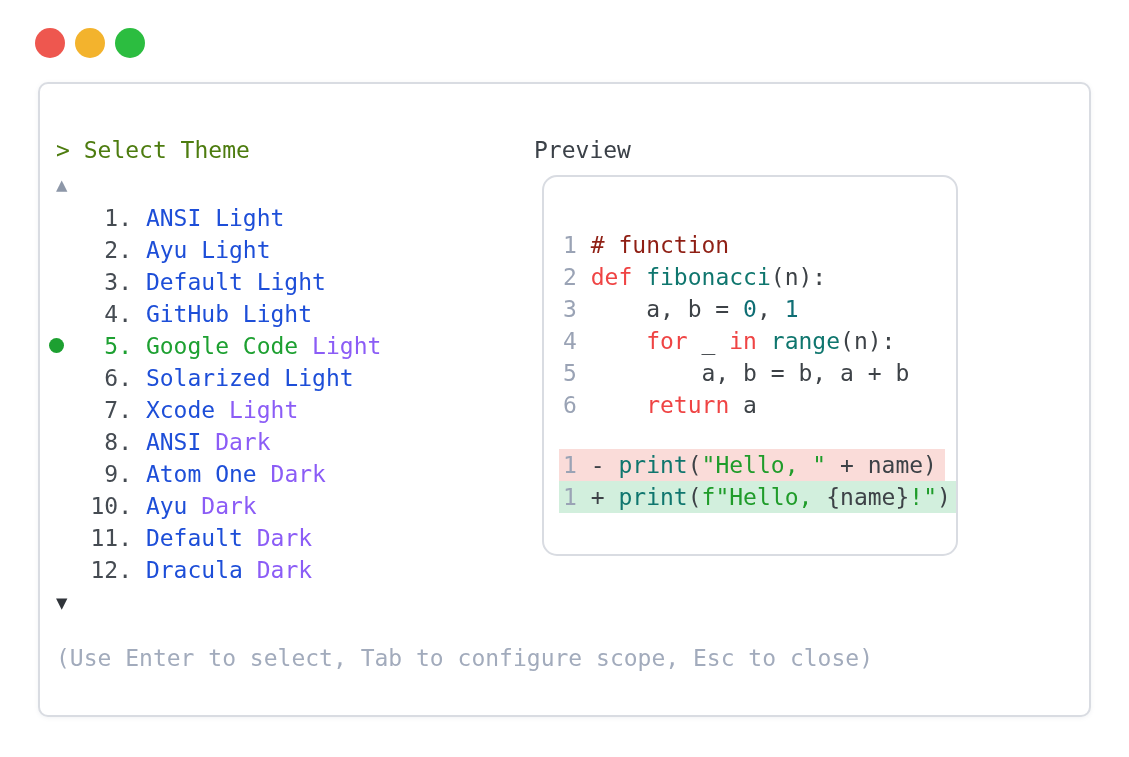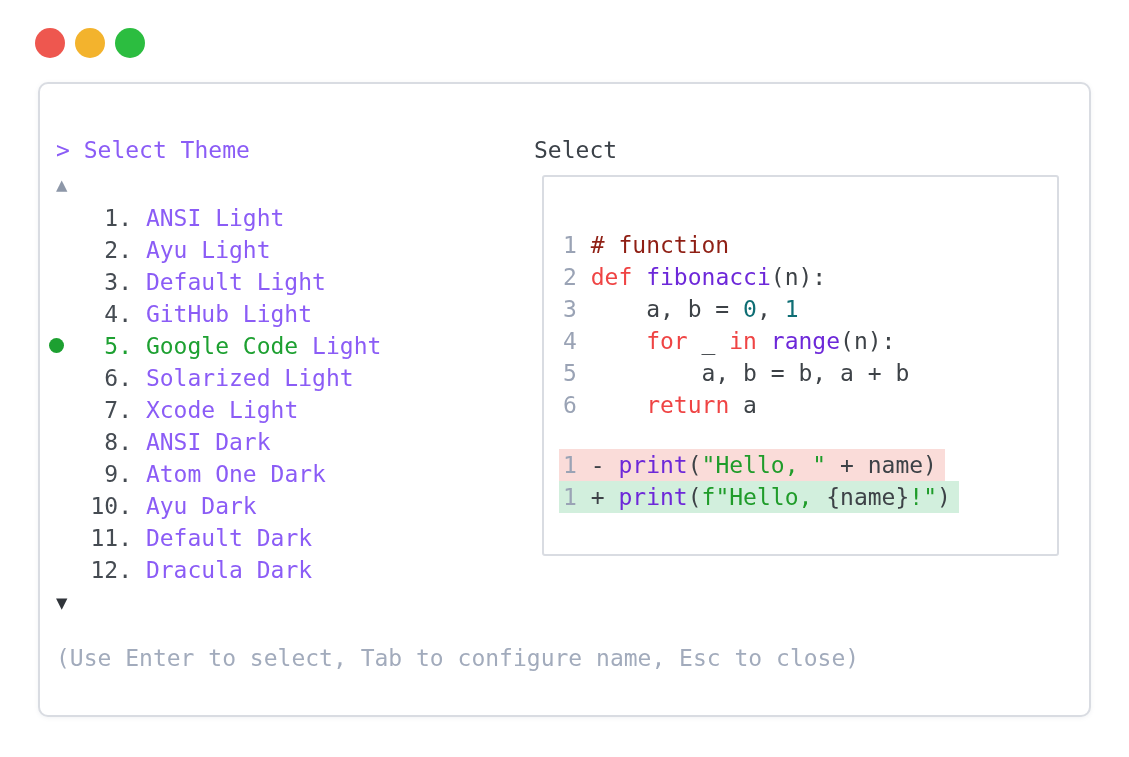--- a/index.html
+++ b/index.html
@@ -8,67 +8,67 @@
 
   .traffic { position:absolute; top:28px; width:30px; height:30px; border-radius:50%; }
 
   .panel {
     position:absolute; left:38px; top:82px; width:1053px; height:635px;
     border:2px solid #d9dce2; border-radius:10px; background:#ffffff;
     box-shadow:0 1px 4px rgba(120,130,150,0.10);
   }
   .panel * { white-space:pre; }
 
-  .prompt-line { position:absolute; left:16px; top:50px; color:#8b5cf6;text-align:right; }
+  .prompt-line { position:absolute; left:16px; top:50px; color:#4d7c0f;text-align:right; }
   .scroll-up   { position:absolute; left:16px; top:84px;  color:#8d97a8; font-size:19px; line-height:32px; }
   .scroll-down { position:absolute; left:16px; top:502px; color:#30343a; font-size:19px; line-height:32px; }
 
   .theme-list { position:absolute; left:16px; top:118px; }
   .trow { position:relative; height:32px; }
   .rownum { display:inline-block; width:76px; text-align:right; color:#454b52; }
-  .rowname { margin-left:13.9px; color:#8b5cf6; }
+  .rowname { margin-left:13.9px; color:#1d4ed8; }
   .rowdim  { margin-left:13.9px; color:#8b5cf6; }
   .sel { color:#1da031; }
   .bullet { position:absolute; left:-7px; top:8px; width:15px; height:15px; border-radius:50%; }
 
   .hint { position:absolute; left:16px; top:558px; color:#a2abbc; }
 
   .preview-label { position:absolute; left:494px; top:50px; color:#3b4148; }
   .preview-box {
-    position:absolute; left:502px; top:91px; width:517px; height:381px;
-    border:2px solid #d9dce2; border-radius:3px; background:#ffffff;
+    position:absolute; left:502px; top:91px; width:416px; height:381px;
+    border:2px solid #d9dce2; border-radius:15px; background:#ffffff;
     padding:52px 8px 0 19px; overflow:hidden;
   }
   .cline { height:32px; }
   .ln { color:#9aa3b5; padding-right:13.9px; }
   .dgap { height:28px; }
   .dline { height:32px; }
   .dbg { display:inline-block; padding:0 8px 0 4px; margin-left:-4px; }
   .dbg.removed { background:#fadcd9; }
   .dbg.added   { background:#d2efdd; }
 
   .tk-pl  { color:#3d4247; }
   .tk-com { color:#8f1f14; }
   .tk-kw  { color:#ef4444; }
-  .tk-fn  { color:#6d28d9; }
+  .tk-fn  { color:#0f766e; }
   .tk-num { color:#0f6e74; }
   .tk-str { color:#1f9c2a; }
   .sign   { color:#3d4247; }
 </style>
 </head>
 <body>
 
 <div id="traffic-bar">
     <div class="traffic" style="left: 35px; background: rgb(238, 87, 79);"></div>
     <div class="traffic" style="left: 75px; background: rgb(243, 179, 45);"></div>
     <div class="traffic" style="left: 115px; background: rgb(44, 189, 64);"></div>
   </div>
 
 <div class="panel">
   <div class="prompt-line">&gt; Select Theme</div>
   <div class="scroll-up">▲</div>
   <div class="theme-list" id="theme-list"><div class="trow"><span class="rownum">1.</span><span class="rowname">ANSI Light</span></div><div class="trow"><span class="rownum">2.</span><span class="rowname">Ayu Light</span></div><div class="trow"><span class="rownum">3.</span><span class="rowname">Default Light</span></div><div class="trow"><span class="rownum">4.</span><span class="rowname">GitHub Light</span></div><div class="trow"><span class="bullet" style="background: rgb(29, 160, 49);"></span><span class="rownum sel">5.</span><span class="rowname sel">Google Code</span><span class="rowdim">Light</span></div><div class="trow"><span class="rownum">6.</span><span class="rowname">Solarized Light</span></div><div class="trow"><span class="rownum">7.</span><span class="rowname">Xcode</span><span class="rowdim">Light</span></div><div class="trow"><span class="rownum">8.</span><span class="rowname">ANSI</span><span class="rowdim">Dark</span></div><div class="trow"><span class="rownum">9.</span><span class="rowname">Atom One</span><span class="rowdim">Dark</span></div><div class="trow"><span class="rownum">10.</span><span class="rowname">Ayu</span><span class="rowdim">Dark</span></div><div class="trow"><span class="rownum">11.</span><span class="rowname">Default</span><span class="rowdim">Dark</span></div><div class="trow"><span class="rownum">12.</span><span class="rowname">Dracula</span><span class="rowdim">Dark</span></div></div>
   <div class="scroll-down">▼</div>
-  <div class="hint">(Use Enter to select, Tab to configure name, Esc to close)</div>
+  <div class="hint">(Use Enter to select, Tab to configure scope, Esc to close)</div>
 
-  <div class="preview-label">Select</div>
+  <div class="preview-label">Preview</div>
   <div class="preview-box" id="preview-box"><div class="cline"><span class="ln">1</span><span class="tk-com"># function</span></div><div class="cline"><span class="ln">2</span><span class="tk-kw">def</span><span class="tk-pl"> </span><span class="tk-fn">fibonacci</span><span class="tk-pl">(n):</span></div><div class="cline"><span class="ln">3</span><span class="tk-pl">    a, b = </span><span class="tk-num">0</span><span class="tk-pl">, </span><span class="tk-num">1</span></div><div class="cline"><span class="ln">4</span><span class="tk-pl">    </span><span class="tk-kw">for</span><span class="tk-pl"> _ </span><span class="tk-kw">in</span><span class="tk-pl"> </span><span class="tk-fn">range</span><span class="tk-pl">(n):</span></div><div class="cline"><span class="ln">5</span><span class="tk-pl">        a, b = b, a + b</span></div><div class="cline"><span class="ln">6</span><span class="tk-pl">    </span><span class="tk-kw">return</span><span class="tk-pl"> a</span></div><div class="dgap"></div><div class="dline"><span class="dbg removed"><span class="ln">1</span><span class="sign">- </span><span class="tk-fn">print</span><span class="tk-pl">(</span><span class="tk-str">"Hello, "</span><span class="tk-pl"> + name)</span></span></div><div class="dline"><span class="dbg added"><span class="ln">1</span><span class="sign">+ </span><span class="tk-fn">print</span><span class="tk-pl">(</span><span class="tk-str">f"Hello, </span><span class="tk-pl">{name}</span><span class="tk-str">!"</span><span class="tk-pl">)</span></span></div></div>
 </div>
 
 </body></html>

